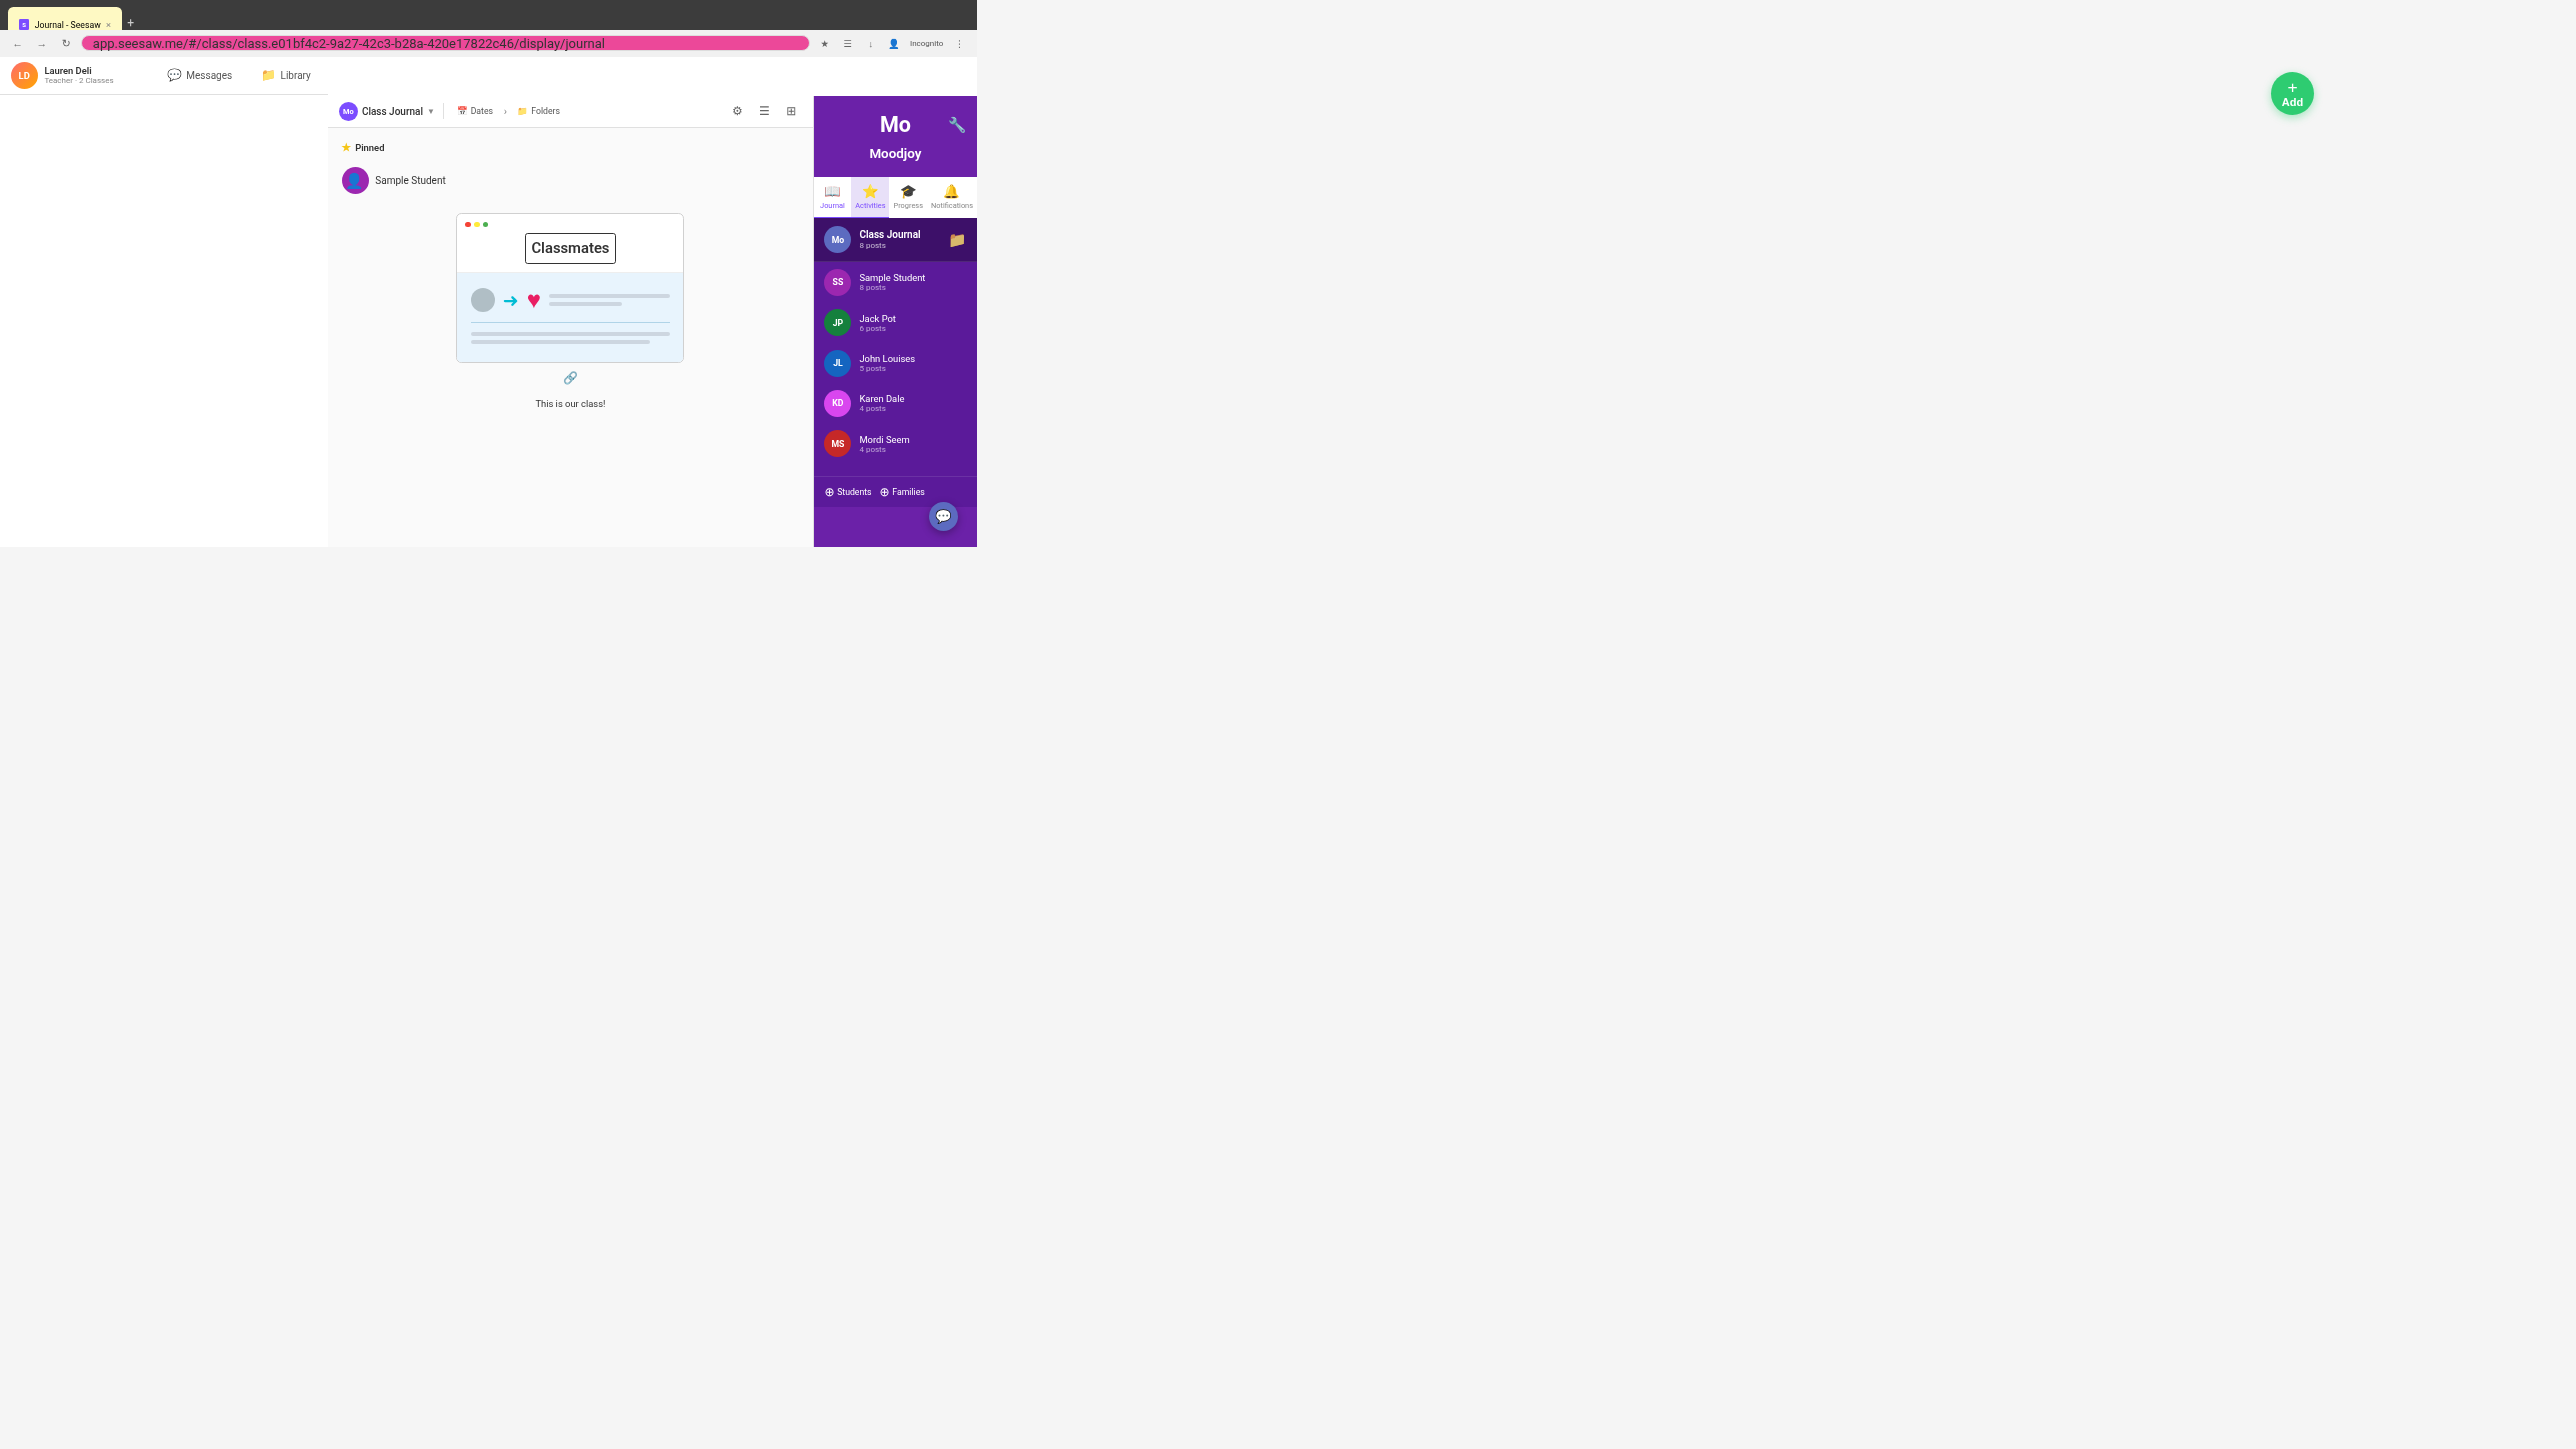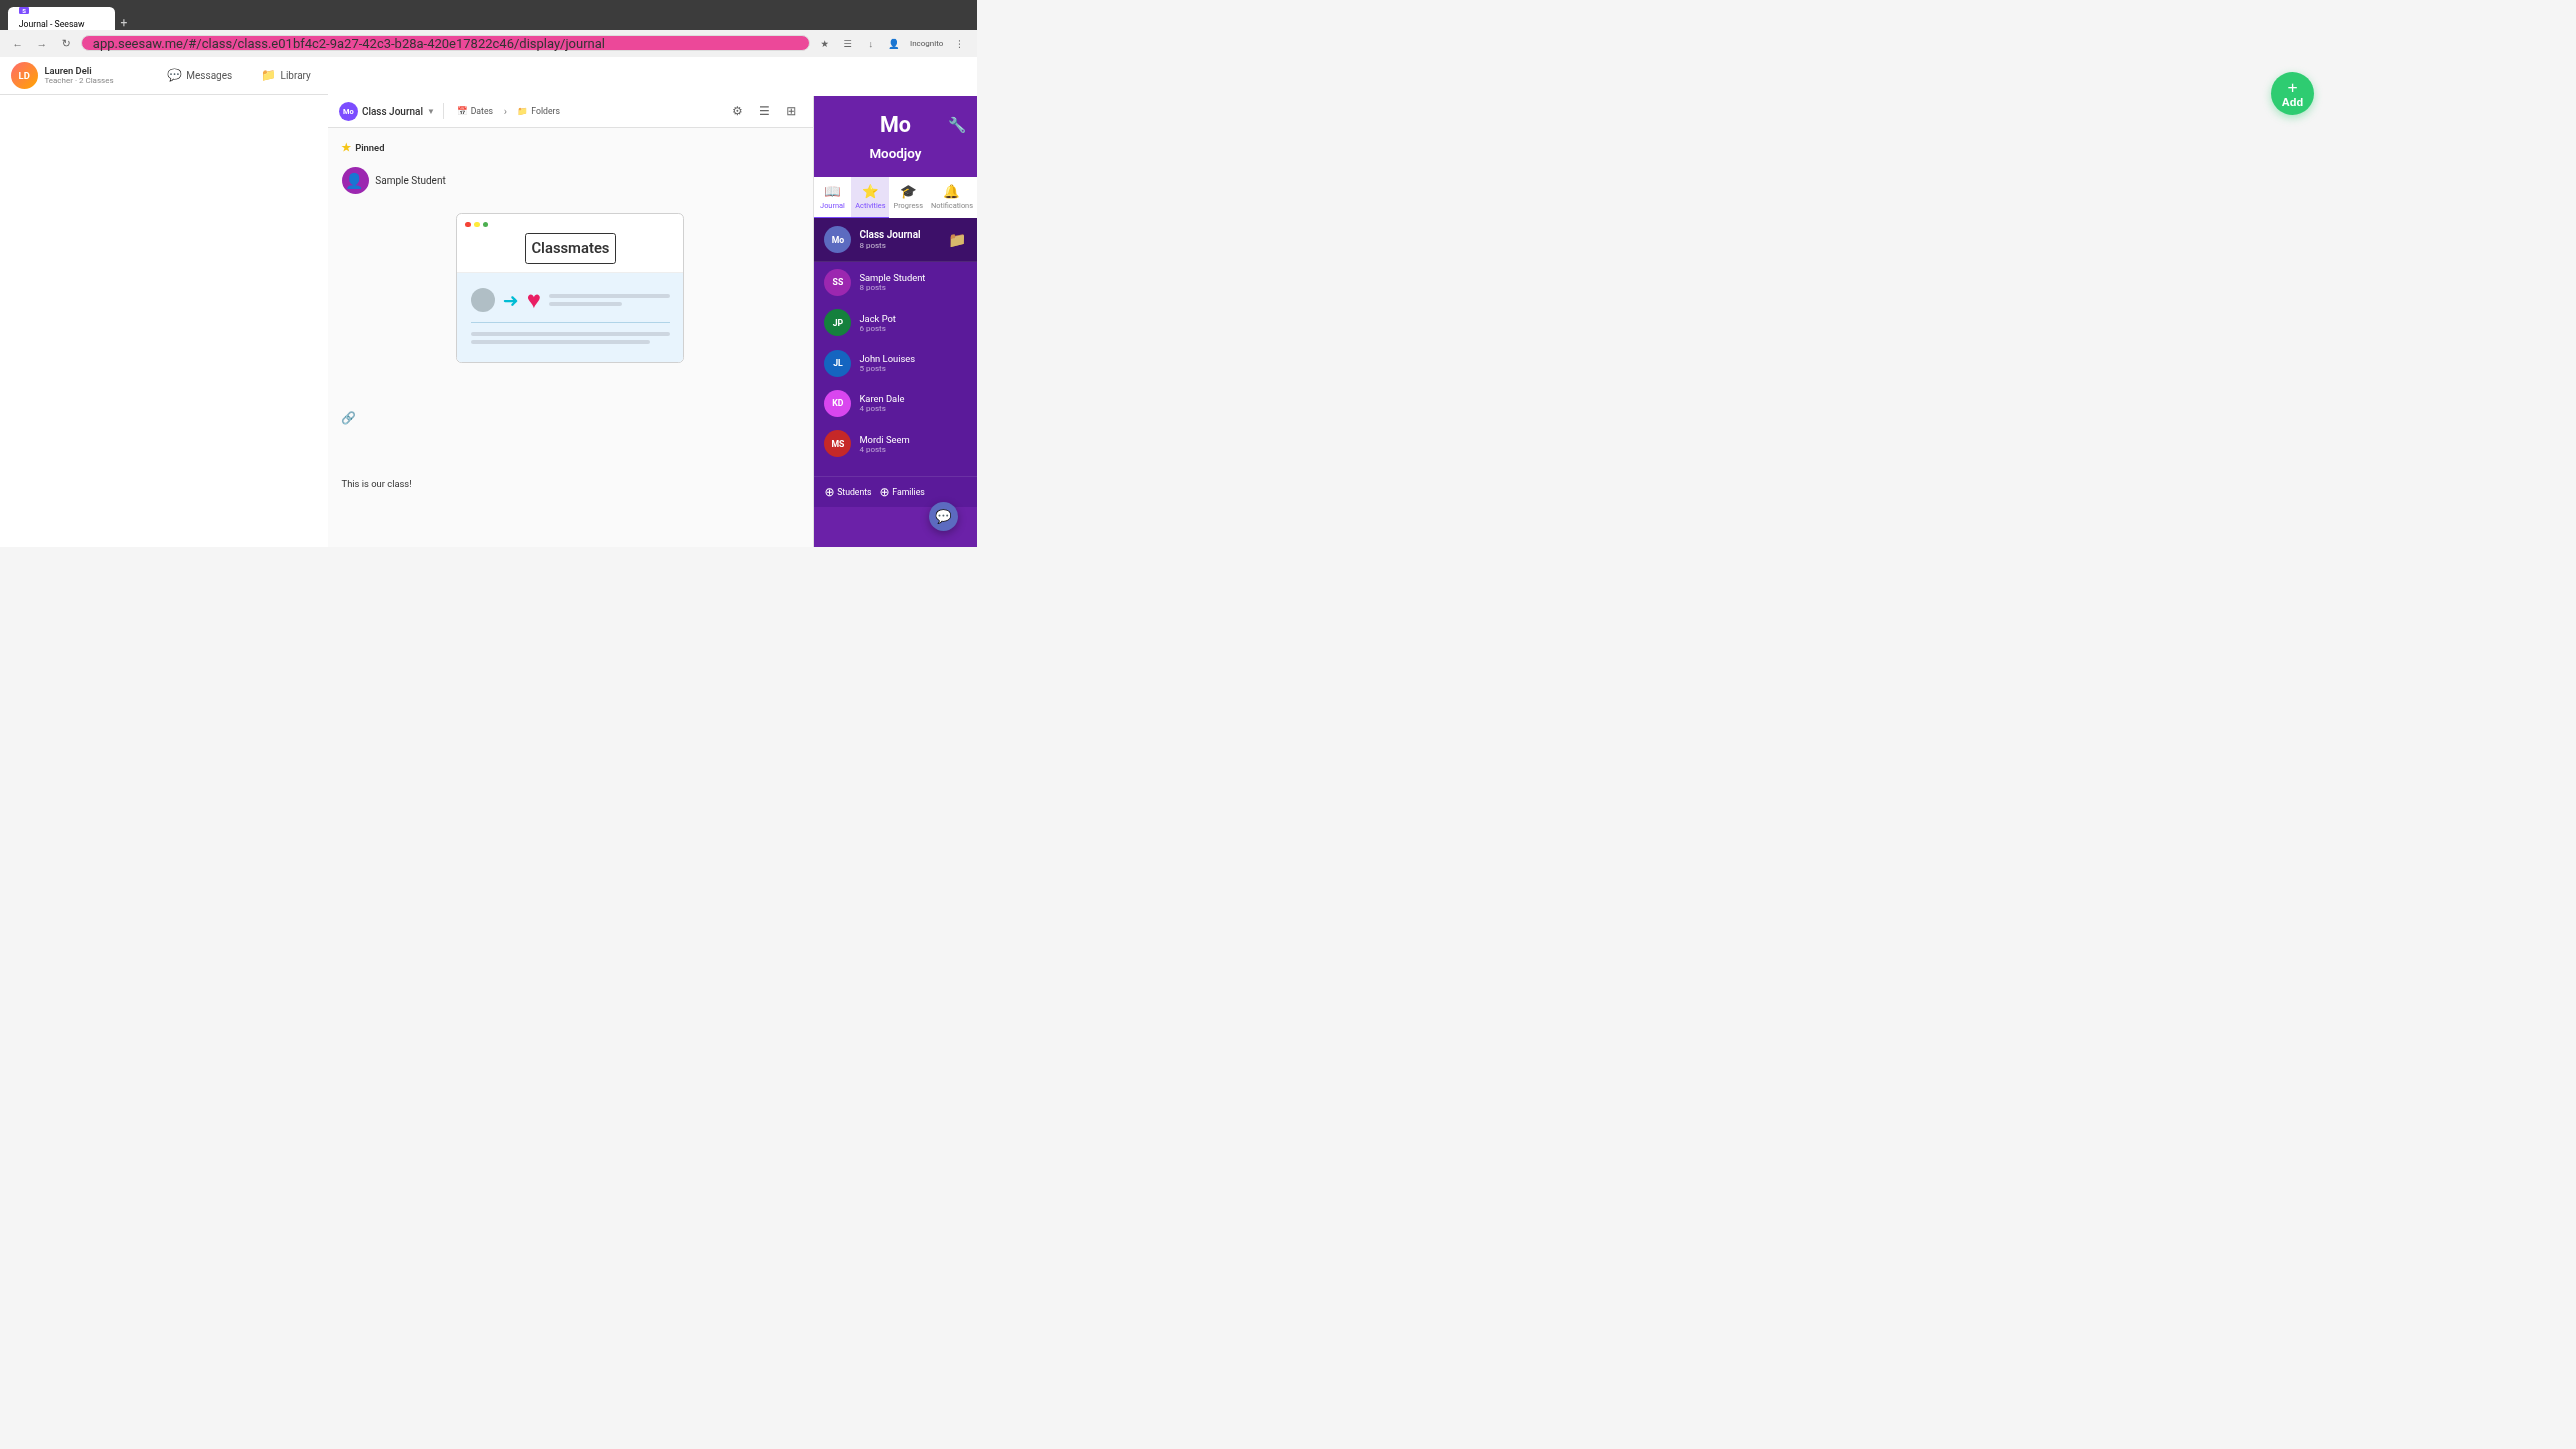--- a/index.html
+++ b/index.html
@@ -1,21 +1,21 @@
 <!DOCTYPE html>
 <html style="font-size:10.7px"><head>
   <meta charset="utf-8">
   <style>
     * { box-sizing: border-box; margin: 0; padding: 0; }
     body { font-family: -apple-system, BlinkMacSystemFont, 'Segoe UI', Roboto, sans-serif; background: #f5f5f5; width: 977px; height: 547px; overflow: hidden; }
 
     
     .browser-chrome { background: #3c3c3c; height: 29.5px; display: flex; align-items: center; padding: 0 8px; gap: 5.4px; }
     .browser-tabs { display: flex; align-items: flex-end; height: 100%; }
-    .browser-tab { background: #ffffff; border-radius: 5.4px 5.4px 0 0; padding: 0 10.7px; height: 23px; display: flex; align-items: flex-start; gap: 5.4px; font-size: 8.7px; min-width: 107px; flex-direction: column; }
+    .browser-tab { background: #fef9c3; border-radius: 5.4px 5.4px 0 0; padding: 0 10.7px; height: 23px; display: flex; align-items: flex-end; gap: 5.4px; font-size: 8.7px; min-width: 107px; }
     .browser-tab .tab-favicon { width: 10.7px; height: 10.7px; background: #7c4dff; border-radius: 1.3px; display: flex; align-items: center; justify-content: center; color: white; font-size: 6px; font-weight: bold; }
     .browser-tab .tab-close { margin-left: auto; color: #888; cursor: pointer; font-size: 9.4px; }
     .browser-tab-new { color: #ccc; font-size: 12px; padding: 0 5.4px; cursor: pointer; }
     .browser-controls { background: #f1f1f1; height: 27px; display: flex; align-items: center; padding: 0 8px; gap: 5.4px; }
     .nav-btn { width: 19px; height: 19px; border-radius: 50%; background: none; border: none; cursor: pointer; display: flex; align-items: center; justify-content: center; color: #666; font-size: 10.7px; }
     .address-bar { flex: 1; background: #ec4899; border-radius: 13.4px; height: 16px; padding: 0 10.7px; font-size: 13px; color: #333; display: flex; align-items: center; border: 0.7px solid #ddd; }
     .browser-actions { display: flex; gap: 4px; align-items: center; }
     .browser-action-btn { width: 19px; height: 19px; border-radius: 50%; background: none; border: none; cursor: pointer; color: #666; display: flex; align-items: center; justify-content: center; font-size: 9.4px; }
 
     
@@ -51,21 +51,21 @@
     
     .content-area { flex: 1; overflow-y: auto; padding: 13.4px; background: #fafafa; }
     .pinned-section { margin-bottom: 13.4px; }
     .pinned-header { display: flex; align-items: center; gap: 4px; font-size: 9.4px; font-weight: 600; color: #333; margin-bottom: 8px; }
     .star-icon { color: #f5c518; font-size: 10.7px; }
     .student-item { display: flex; align-items: center; gap: 6.7px; padding: 5.4px 0; cursor: pointer; }
     .student-avatar { width: 27px; height: 27px; border-radius: 50%; background: #9c27b0; display: flex; align-items: center; justify-content: center; color: white; font-size: 9.4px; }
     .student-name { font-size: 10px; color: #333; }
 
     
-    .post-area { display: flex; flex-direction: column; align-items: flex-start; gap: 40px; }
+    .post-area { display: flex; flex-direction: column; align-items: center; }
     .post-card { width: 228px; border: 1.3px solid #d0d0d0; border-radius: 5.4px; overflow: hidden; background: white; margin: 0 auto; }
     .dot { width: 5.4px; height: 5.4px; border-radius: 50%; }
     .classmates-title { font-size: 14.8px; font-weight: 600; color: #333; text-align: center; padding: 5.4px; border: 1.3px solid #333; border-radius: 2.7px; display: inline-block; }
     .card-line { height: 4px; background: #cdd6e0; border-radius: 2px; margin: 4px 0; }
     .card-line.short { width: 60%; }
     .link-icon { color: #888; font-size: 12px; cursor: pointer; margin: 8px 0; display: block; }
 
     
     .right-sidebar { width: 246px; background: #6b21a8; display: flex; flex-direction: column; overflow: hidden; }
     .sidebar-header { background: #6b21a8; padding: 10.7px; color: white; }

